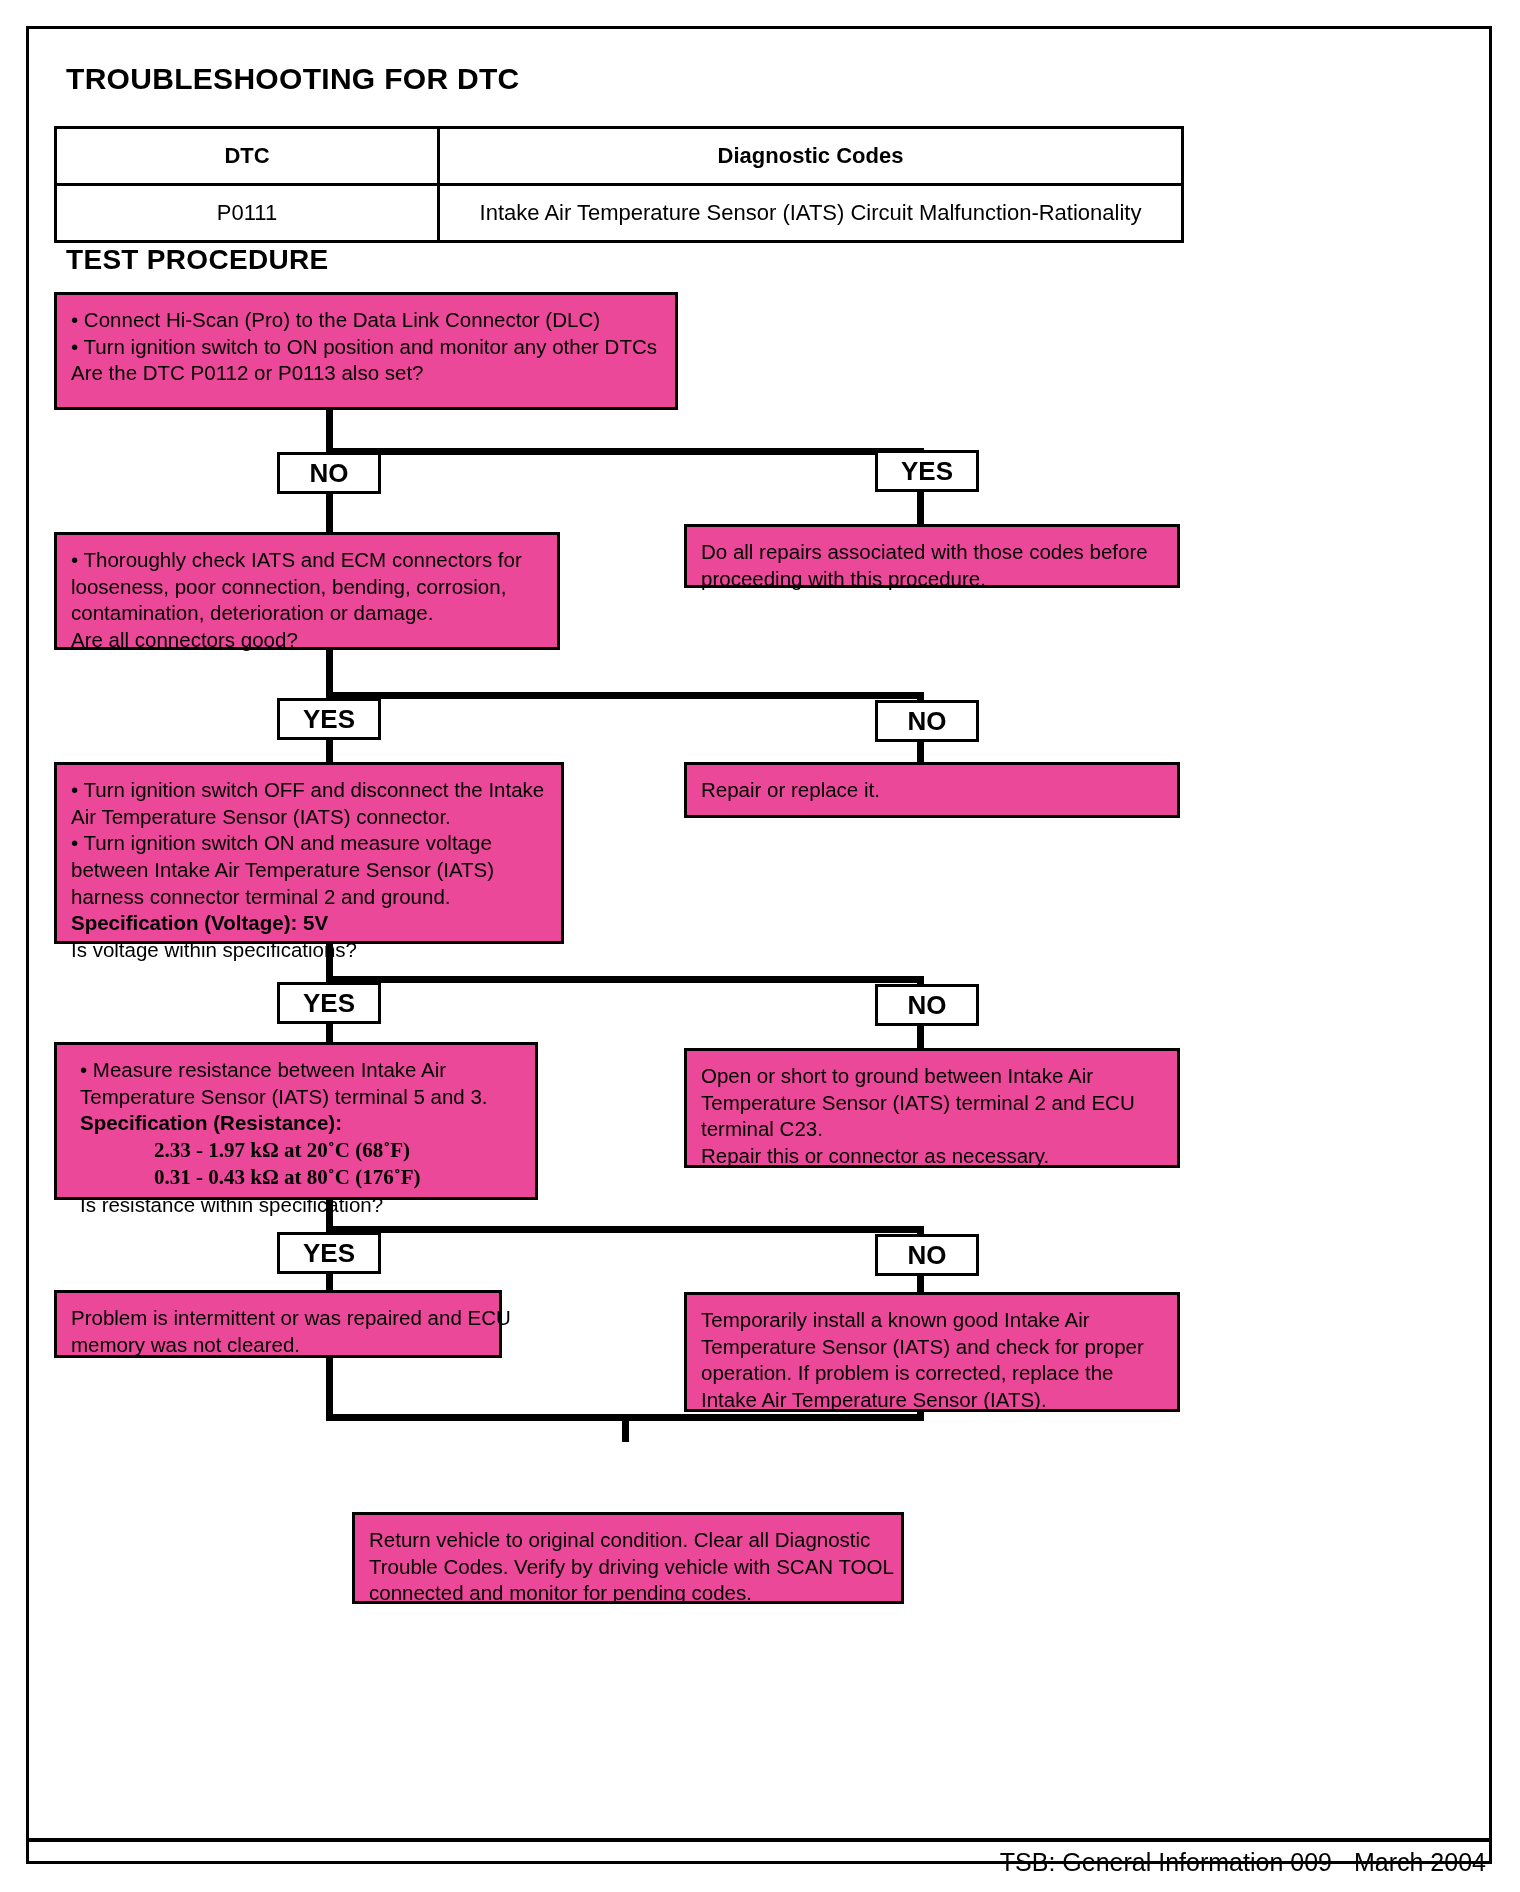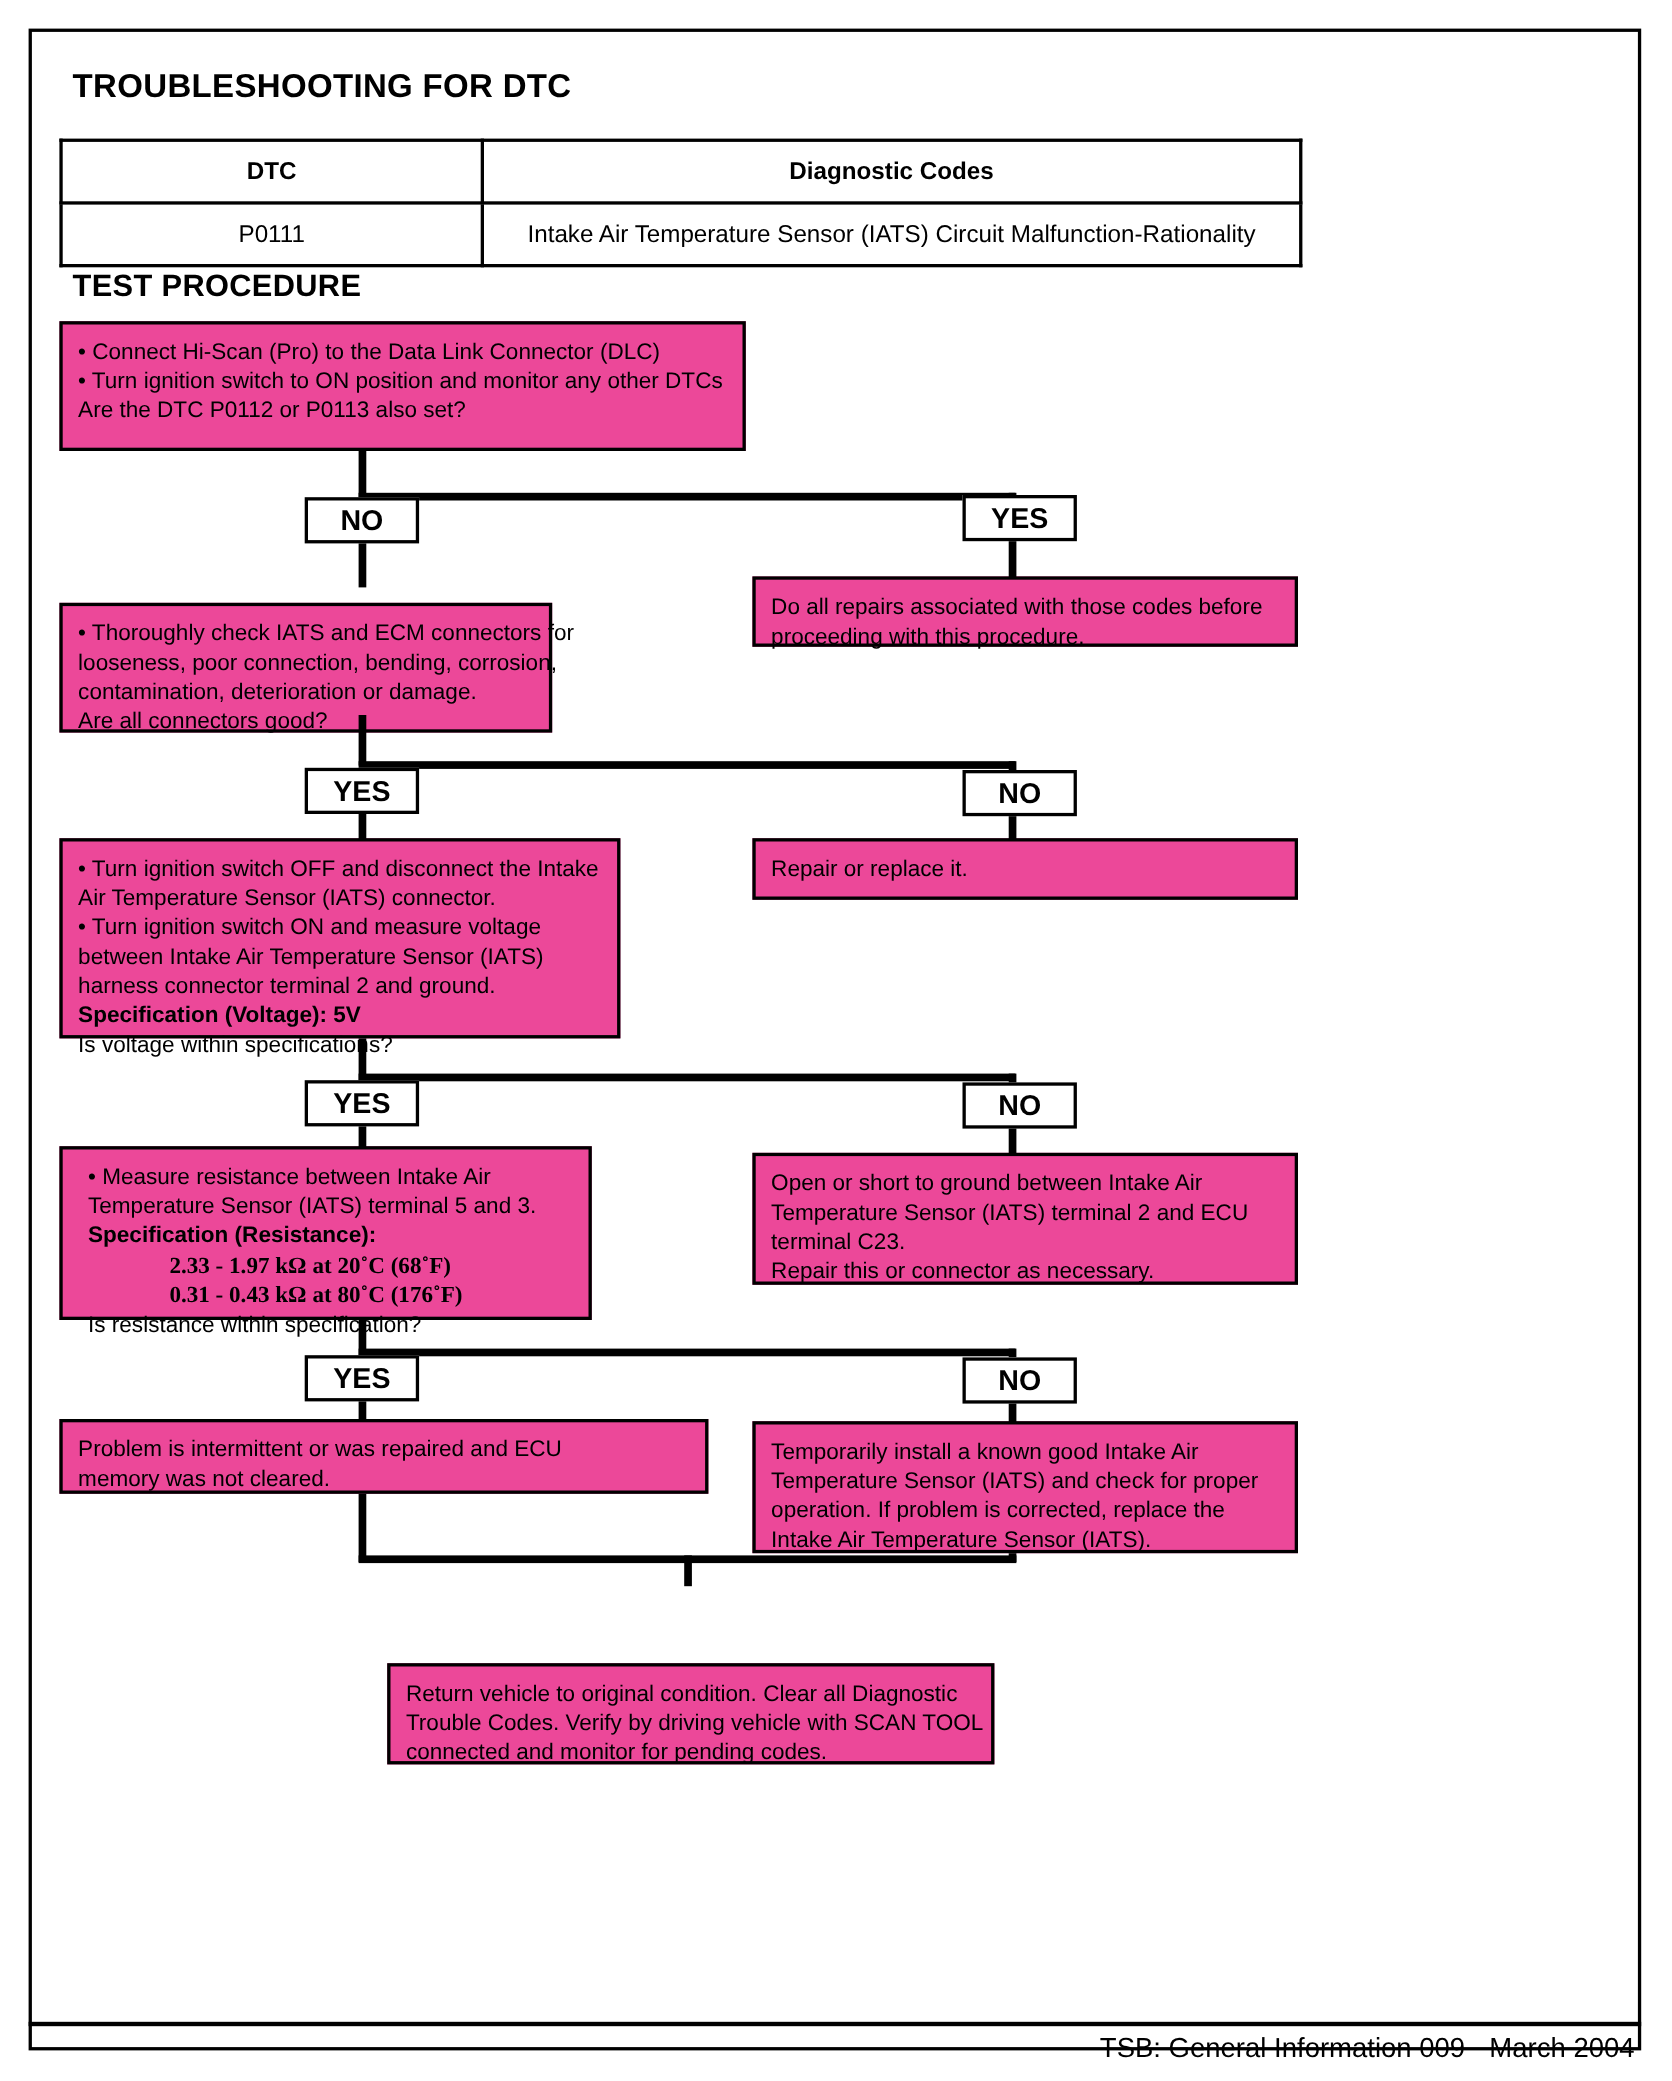--- a/index.html
+++ b/index.html
@@ -168,21 +168,21 @@
 
 <div class="conn v" style="left:917px; top:490px; width:7px; height:36px;"></div>
 
 <div class="conn v" style="left:326px; top:492px; width:7px; height:42px;"></div>
 
 <div class="flow-box" style="left:684px; top:524px; width:496px; height:64px;">
   <div class="line">Do all repairs associated with those codes before</div>
   <div class="line">proceeding with this procedure.</div>
 </div>
 
-<div class="flow-box" style="left:54px; top:548px; width:448px; height:118px;">
+<div class="flow-box" style="left:54px; top:532px; width:506px; height:118px;">
   <div class="line">• Thoroughly check IATS and ECM connectors for</div>
   <div class="line">looseness, poor connection, bending, corrosion,</div>
   <div class="line">contamination, deterioration or damage.</div>
   <div class="line">Are all connectors good?</div>
 </div>
 
 <div class="conn v" style="left:326px; top:650px; width:7px; height:46px;"></div>
 <div class="conn h" style="left:326px; top:692px; width:597px; height:7px;"></div>
 <div class="conn v" style="left:917px; top:692px; width:7px; height:12px;"></div>
 
@@ -235,21 +235,21 @@
 <div class="conn v" style="left:326px; top:1200px; width:7px; height:38px;"></div>
 <div class="conn h" style="left:326px; top:1226px; width:597px; height:7px;"></div>
 <div class="conn v" style="left:917px; top:1226px; width:7px; height:8px;"></div>
 
 <div class="decision" style="left:277px; top:1232px;">YES</div>
 <div class="decision" style="left:875px; top:1234px;">NO</div>
 
 <div class="conn v" style="left:326px; top:1272px; width:7px; height:20px;"></div>
 <div class="conn v" style="left:917px; top:1274px; width:7px; height:20px;"></div>
 
-<div class="flow-box" style="left:54px; top:1290px; width:590px; height:68px;">
+<div class="flow-box" style="left:54px; top:1290px; width:448px; height:68px;">
   <div class="line">Problem is intermittent or was repaired and ECU</div>
   <div class="line">memory was not cleared.</div>
 </div>
 
 <div class="flow-box" style="left:684px; top:1292px; width:496px; height:120px;">
   <div class="line">Temporarily install a known good Intake Air</div>
   <div class="line">Temperature Sensor (IATS) and check for proper</div>
   <div class="line">operation. If problem is corrected, replace the</div>
   <div class="line">Intake Air Temperature Sensor (IATS).</div>
 </div>

